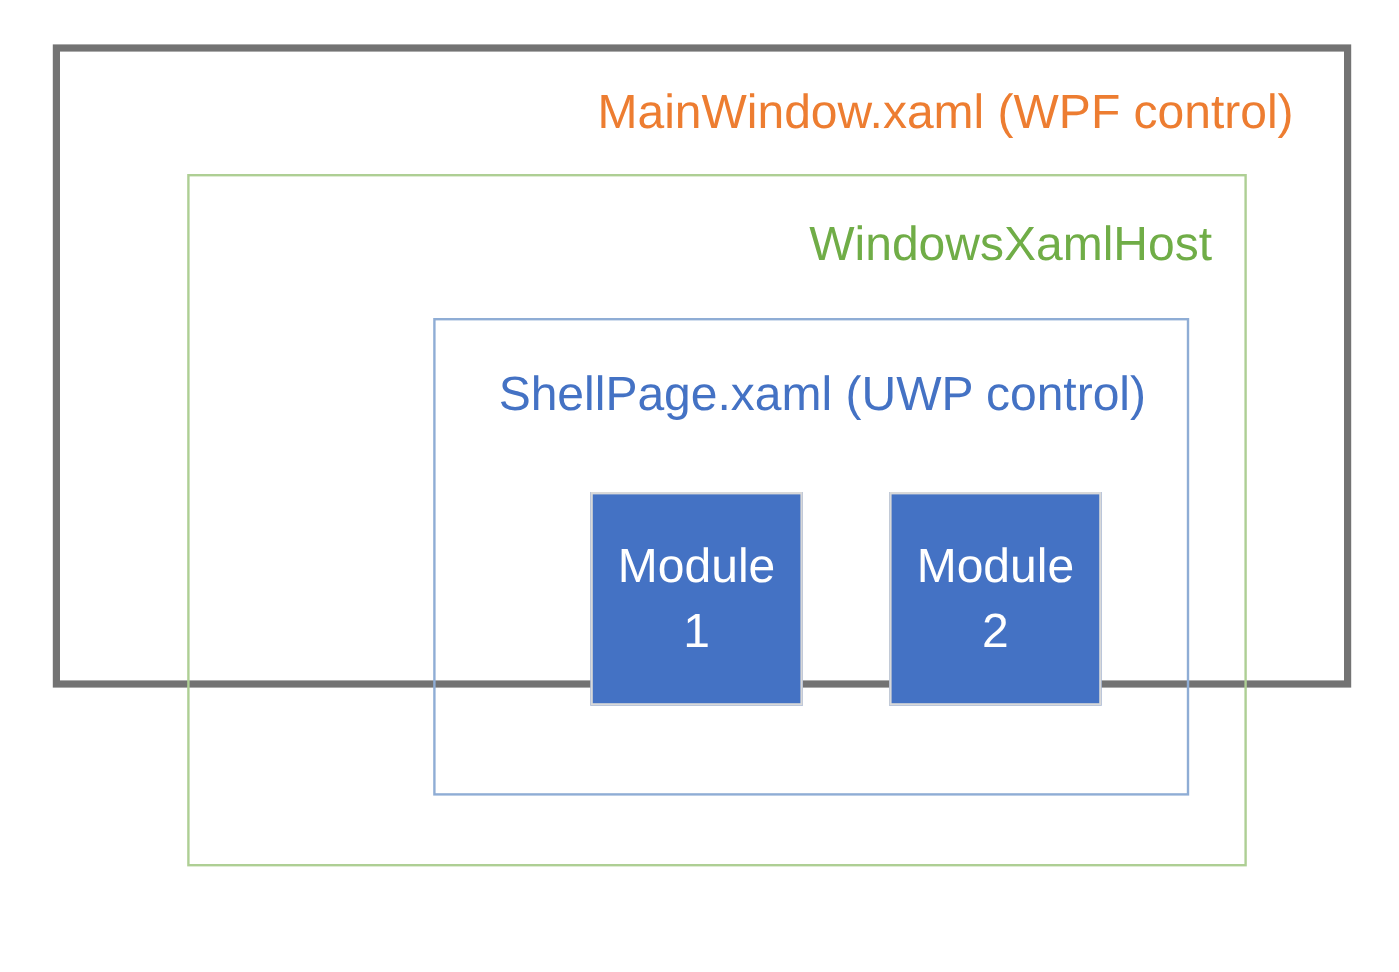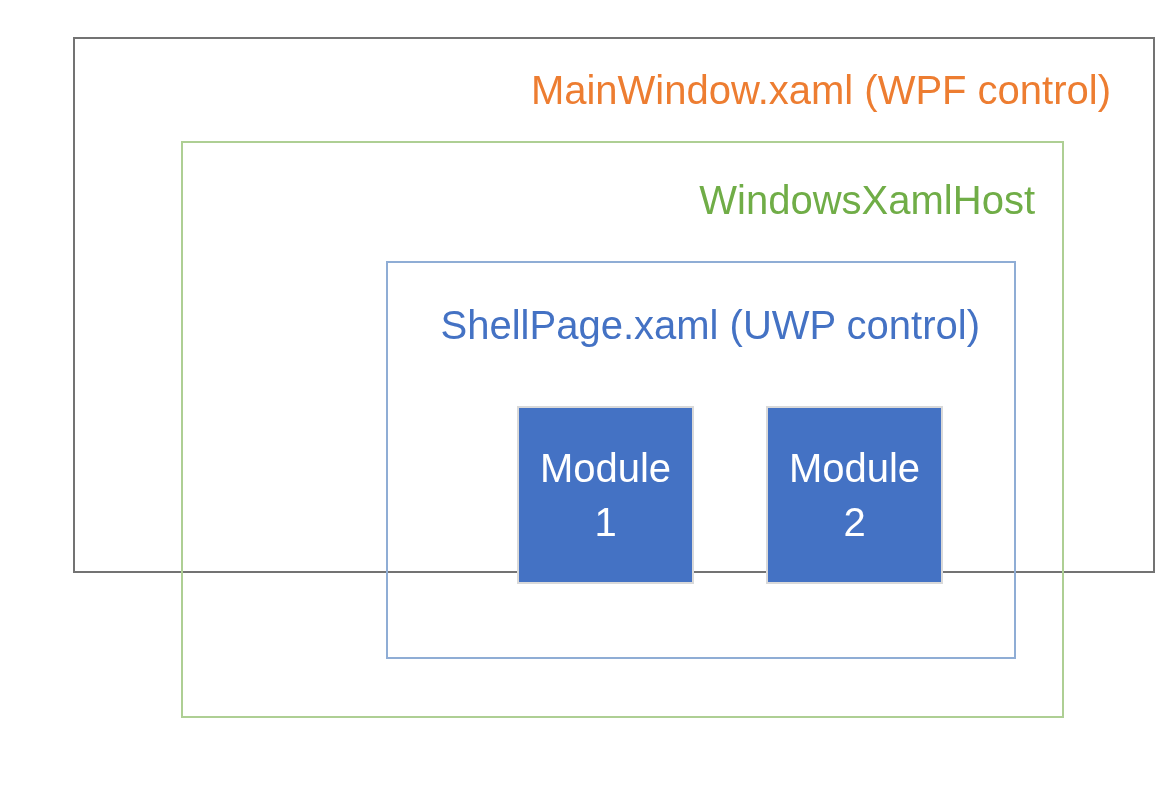--- a/index.html
+++ b/index.html
@@ -21,25 +21,25 @@
     background: transparent;
   }
   .box-label {
     position: absolute;
     font-size: 40px;
     line-height: 1.2;
     white-space: nowrap;
   }
   
   .mainwindow-box {
-    left: 73px;
+    left: 44px;
     top: 37px;
     width: 1082px;
     height: 536px;
-    border: 2px solid #737373;
+    border: 6px solid #737373;
   }
   .mainwindow-label {
     color: #ed7d31;
     right: 42px;
     top: 27px;
   }
   
   .xamlhost-box {
     left: 106px;
     top: 102px;

